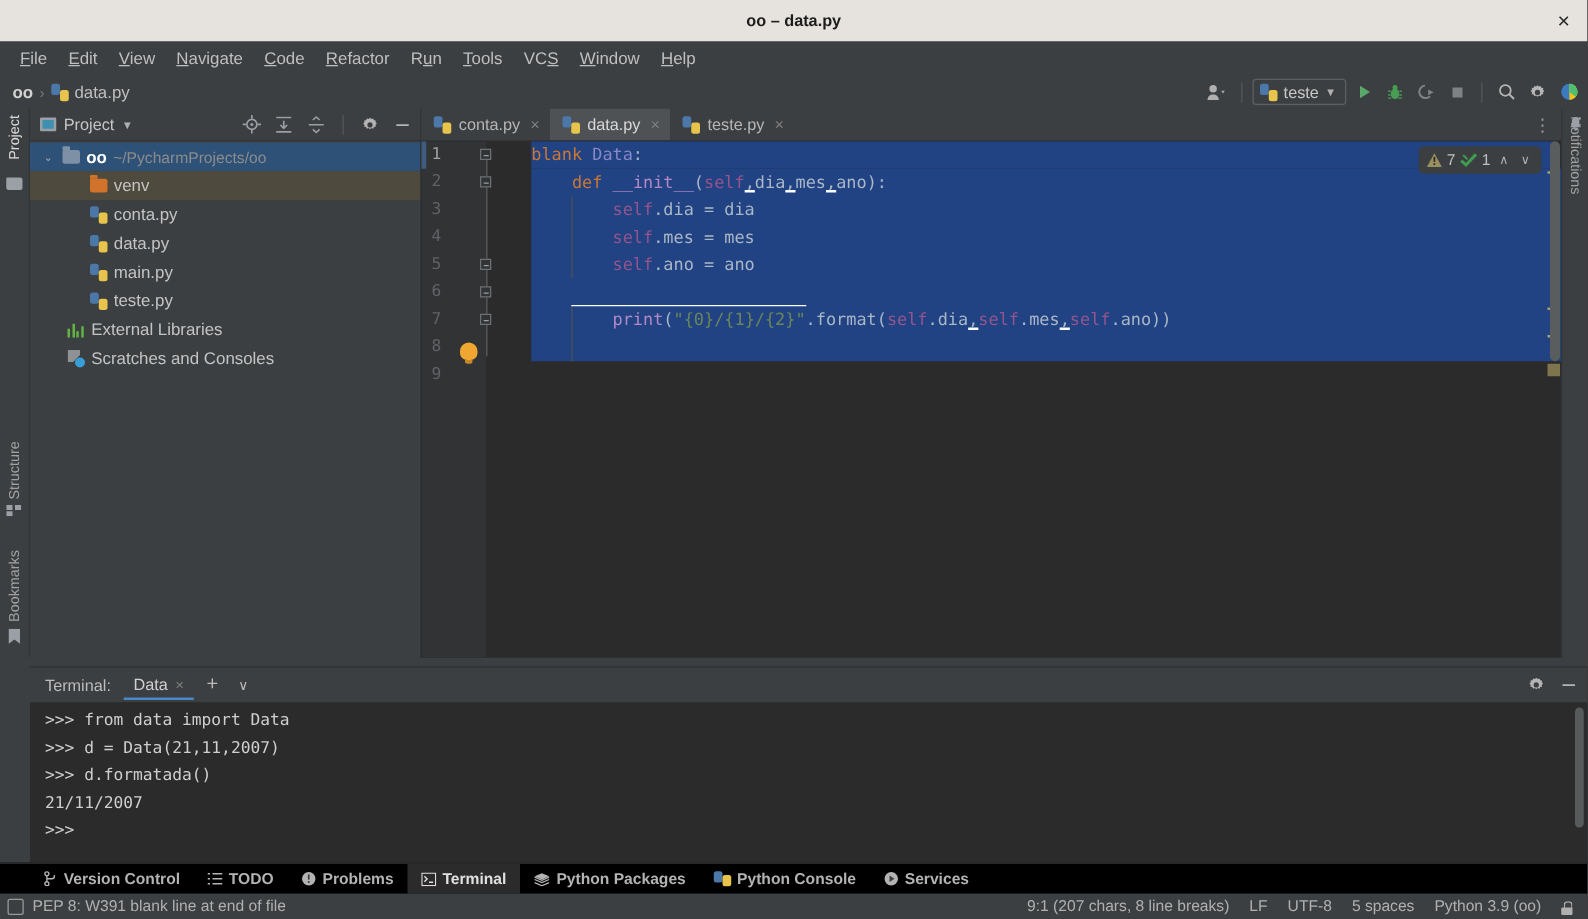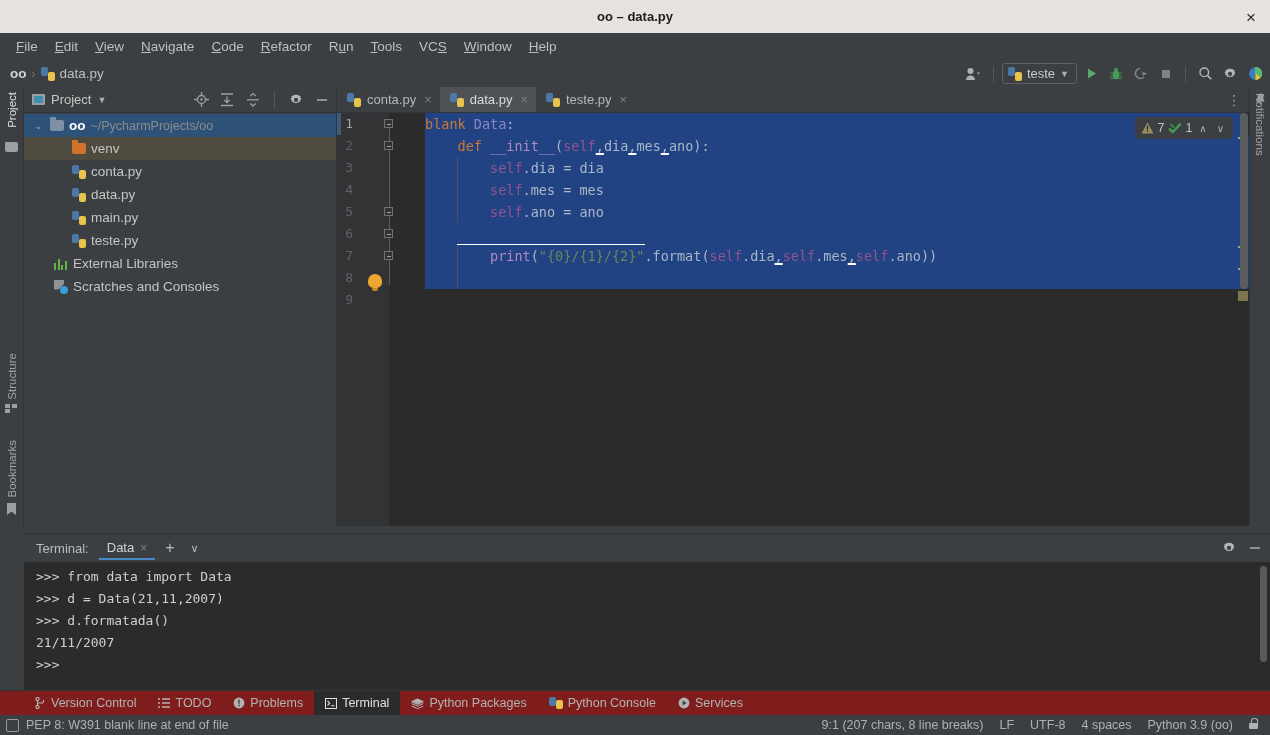--- a/index.html
+++ b/index.html
@@ -253,38 +253,39 @@
     font-family: "DejaVu Sans Mono", monospace; font-size: 13px; color: #cfcfcf;
     overflow: hidden;
   }
   .term-line { height: 22px; line-height: 22px; white-space: pre; }
   .term-scroll { position: absolute; right: 3px; top: 4px; width: 7px; height: 96px;
                  background: #585b5c; border-radius: 4px; }
 
   
   .toolwinbar {
     position: absolute; left: 0; right: 0; top: 690px; height: 25px;
-    background: #7f1d1d; display: flex; align-items: stretch;
+    background: #000000; display: flex; align-items: stretch;
     border-top: 1px solid #323437;
+    font-weight: bold;
   }
   .twb-item {
     display: flex; align-items: center; gap: 5px; padding: 0 11px;
     font-size: 12.5px; color: #b3b3b3; cursor: pointer;
   }
   .twb-item.active { background: #2b2b2b; color: #e0e0e0; }
   .twb-lead { width: 24px; flex: 0 0 24px; }
 
   
   .statusbar {
     position: absolute; left: 0; right: 0; top: 715px; height: 20px;
     background: #3c3f41; display: flex; align-items: center;
     font-size: 12.5px; color: #b0b0b0; padding: 0 6px;
   }
   .sb-left { display: flex; align-items: flex-end; gap: 7px; }
-  .sb-right { margin-left: auto; display: flex; align-items: flex-start; gap: 16px; padding-right: 6px;}
+  .sb-right { margin-left: auto; display: flex; align-items: flex-end; gap: 16px; padding-right: 6px;}
   .sb-right span { cursor: pointer; }
   .sb-ico { width: 13px; height: 13px; border: 1px solid #9a9a9a; border-radius: 2px; }
   .lock-ico { width: 9px; height: 11px; position: relative; }
   .lock-ico::before {
     content:""; position:absolute; bottom:0; left:0; width:9px; height:6px;
     background:#b0b0b0; border-radius:1px;
   }
   .lock-ico::after {
     content:""; position:absolute; top:0; left:2px; width:5px; height:5px;
     border:1.5px solid #b0b0b0; border-bottom:none; border-radius:3px 3px 0 0;
@@ -693,19 +694,19 @@
 
   <div class="statusbar">
     <div class="sb-left">
       <span class="sb-ico"></span>
       <span>PEP 8: W391 blank line at end of file</span>
     </div>
     <div class="sb-right">
       <span>9:1 (207 chars, 8 line breaks)</span>
       <span>LF</span>
       <span>UTF-8</span>
-      <span>4 spaces</span>
+      <span>5 spaces</span>
       <span>Python 3.9 (oo)</span>
       <span class="lock-ico"></span>
     </div>
   </div>
 
 </div>
 
 </body></html>

